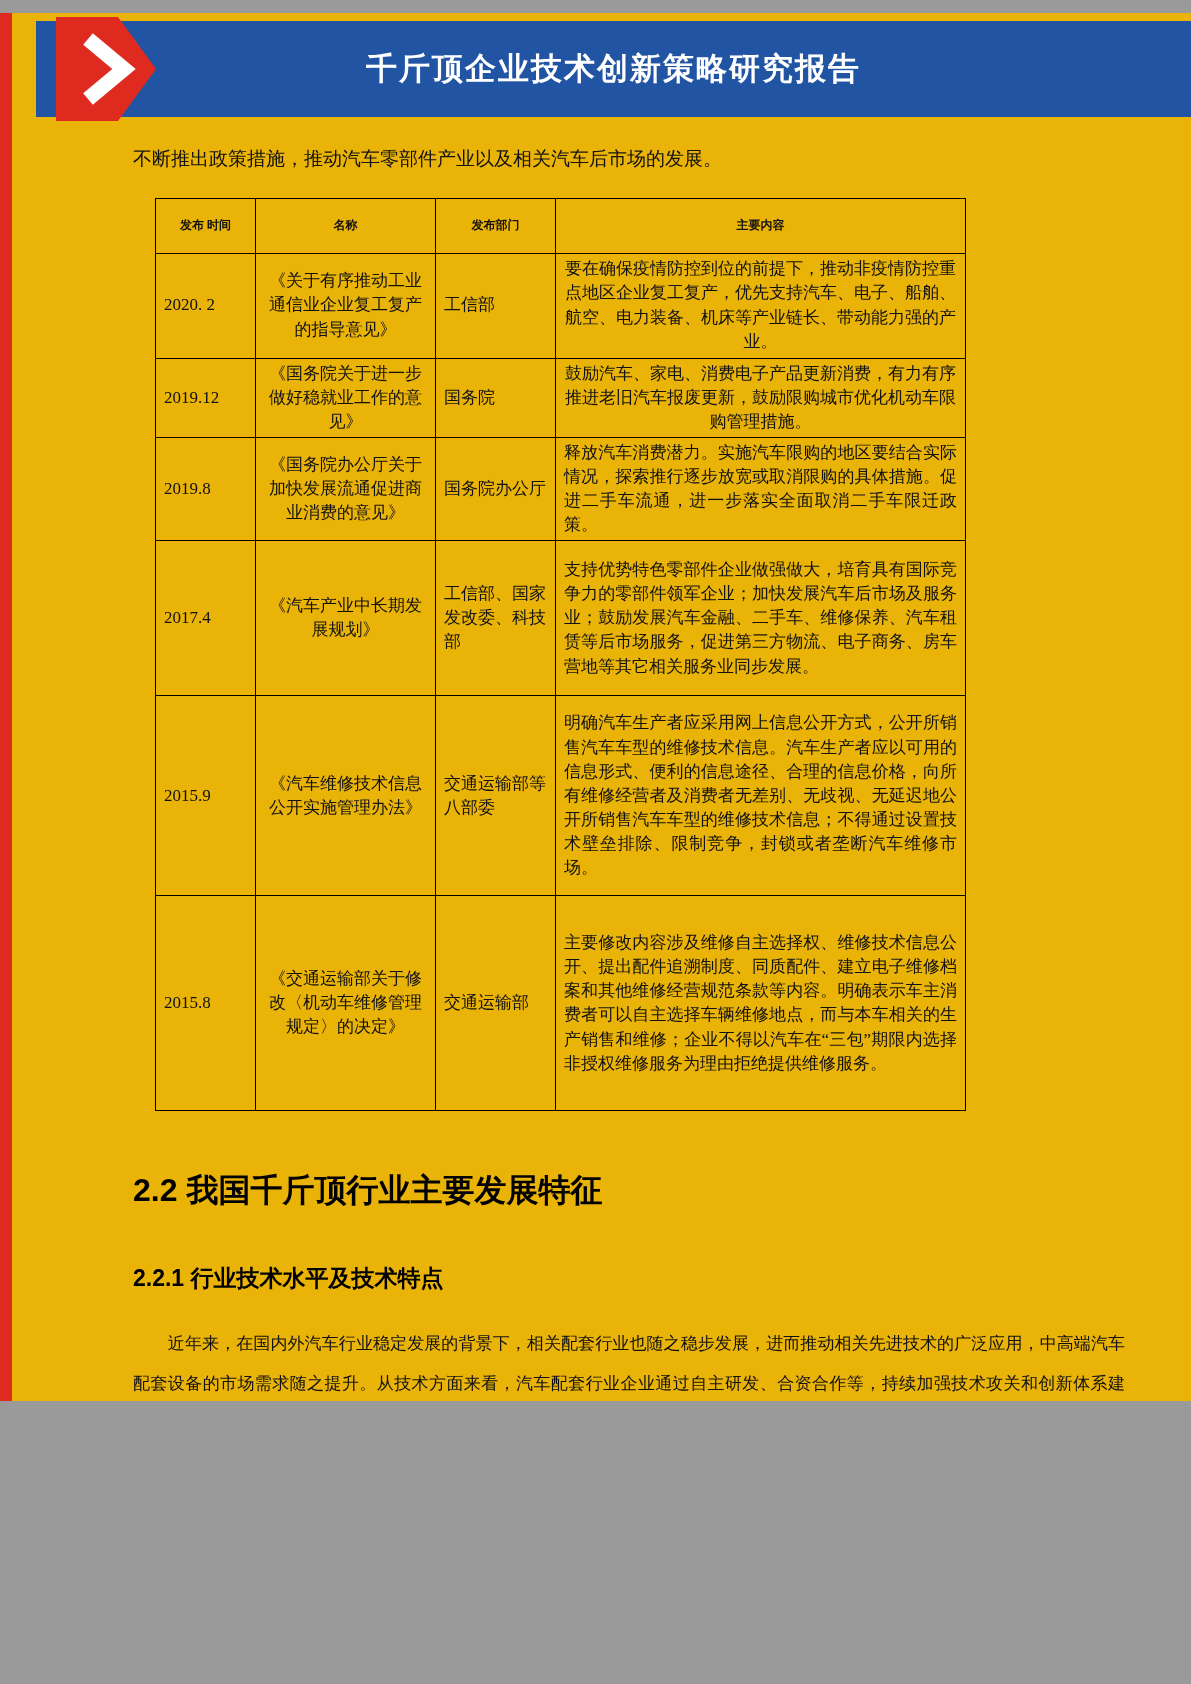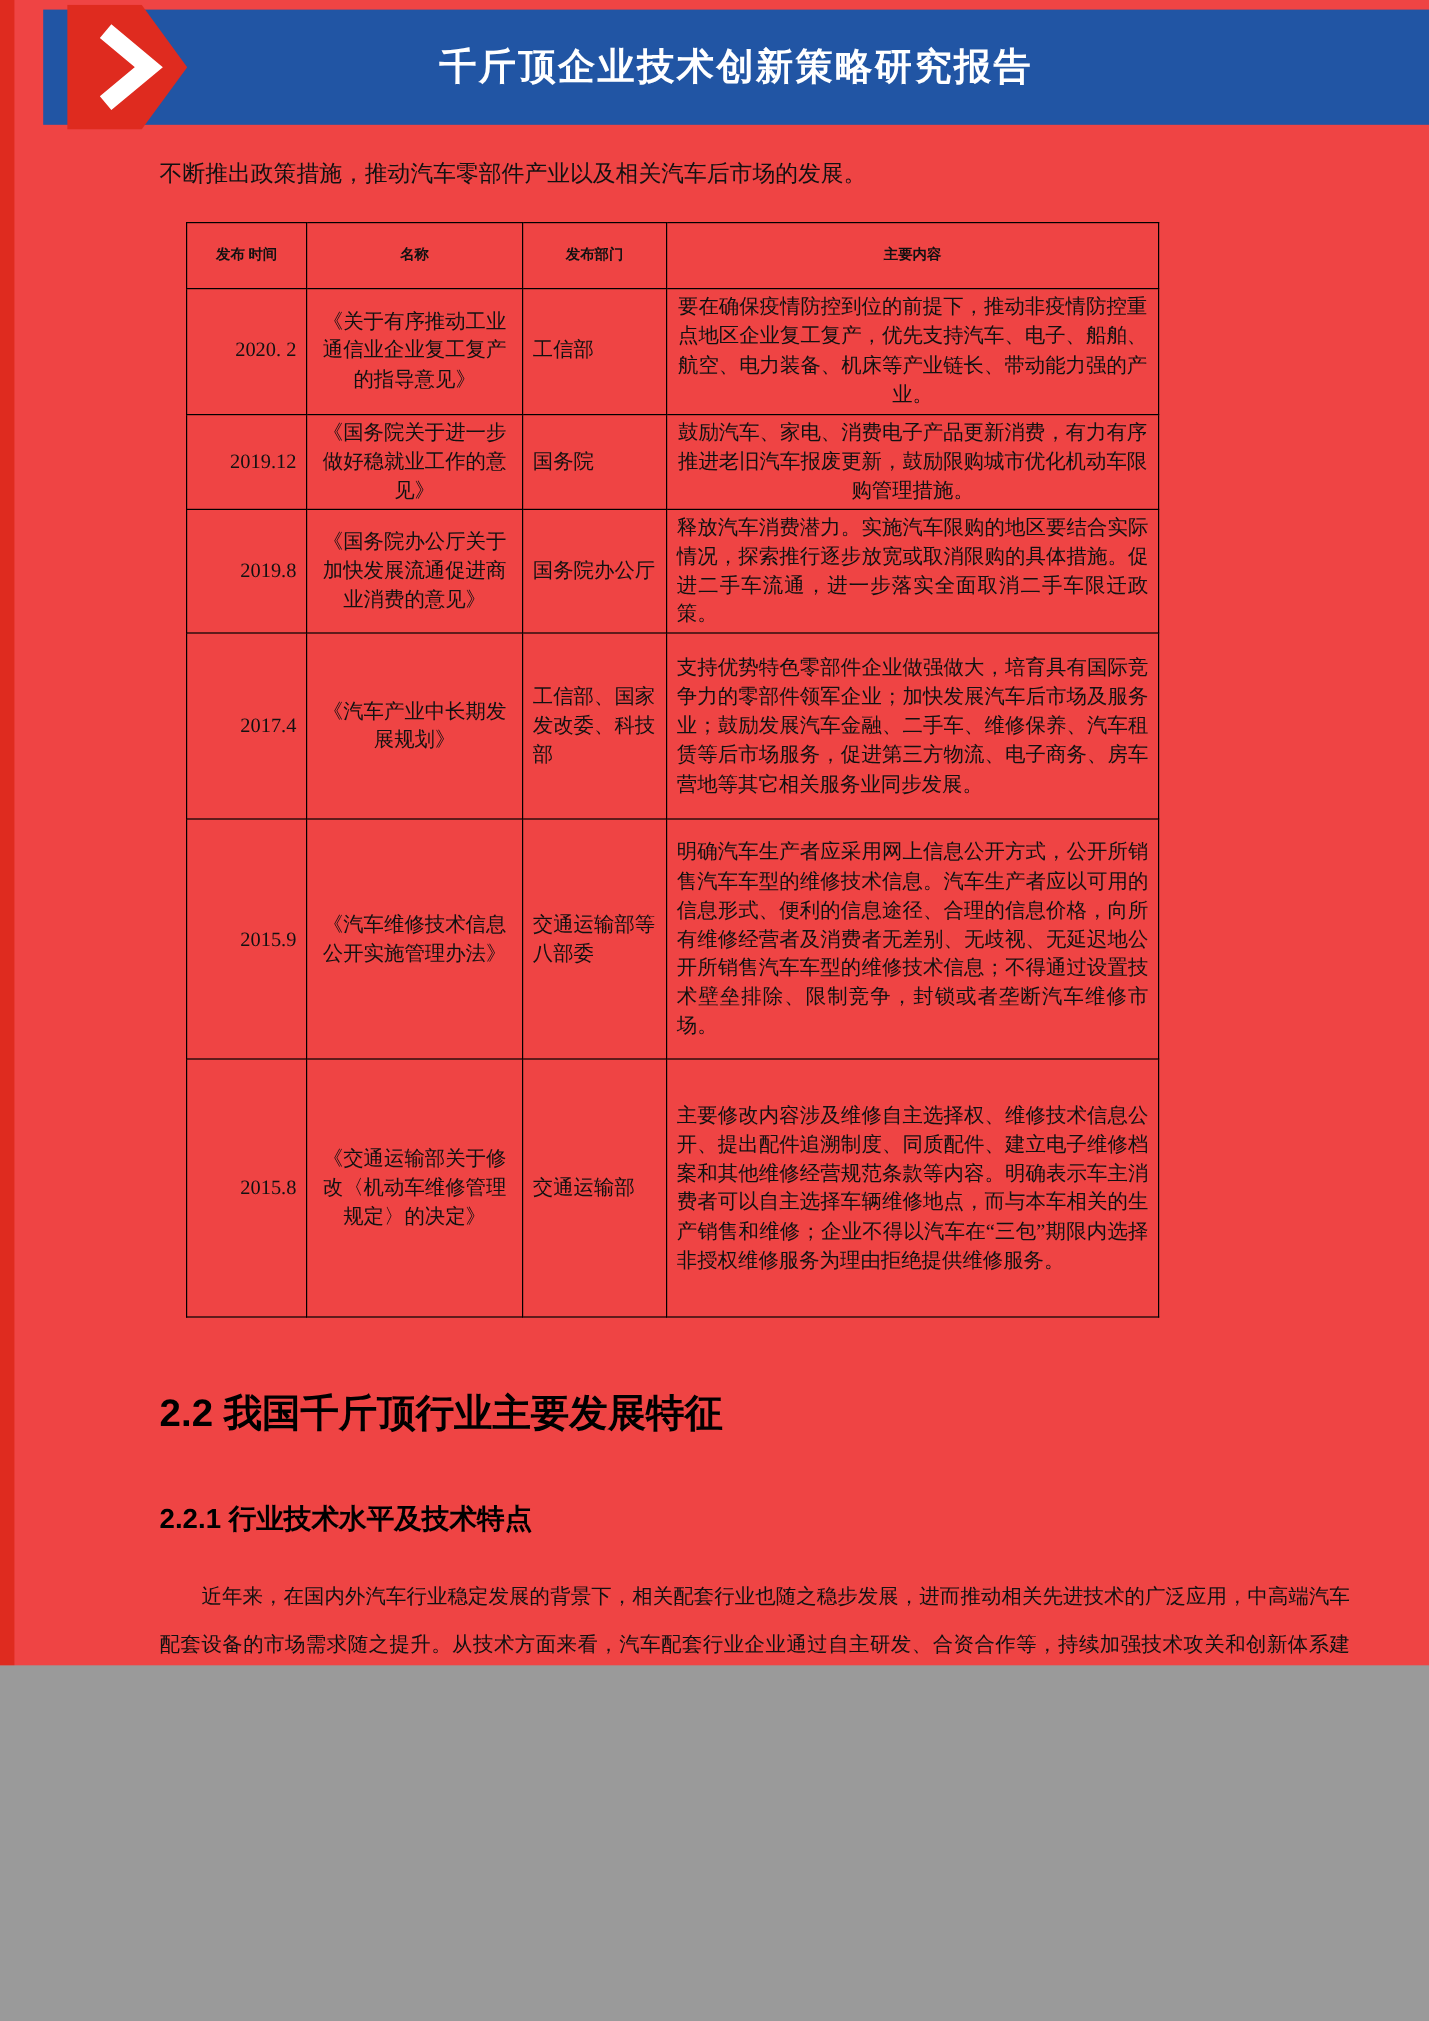--- a/index.html
+++ b/index.html
@@ -1,21 +1,21 @@
 <!DOCTYPE html>
 <html><head>
 <meta charset="utf-8">
 <style>
   * { margin:0; padding:0; box-sizing:border-box; }
   html,body { background:#9a9a9a; }
   body { font-family:"Liberation Serif","DejaVu Serif",serif; }
 
   .page {
-    position:relative; width:1191px; height:1388px; margin:0 auto;
-    background:#ef4444; overflow:hidden;
+    position:relative; width:1191px; height:1388px; margin:13px auto;
+    background:#eab308; overflow:hidden;
   }
 
   
   .left-stripe {
     position:absolute; left:0; top:0; width:12px; height:100%;
     background:#df2b1f; z-index:1;
   }
 
   
   .banner {
@@ -43,21 +43,21 @@
     overflow:hidden;
   }
   .policy-table th {
     font-weight:bold; text-align:center; font-size:12px;
   }
   .col-date { width:100px; } .col-name { width:180px; }
   .col-dept { width:120px; } .col-content { width:410px; }
   .hrow { height:55px; }
   .r1 { height:105px; } .r2 { height:75px; } .r3 { height:100px; }
   .r4 { height:155px; } .r5 { height:200px; } .r6 { height:215px; }
-  .cell-date { text-align:right; }
+  .cell-date { text-align:left; }
   .cell-name { text-align:center; }
   .cell-dept { text-align:left; }
   .cell-content { color:#953735; text-align:justify; }
   .c-center { text-align:center; }
 
   h2.sec-heading {
     margin:58px 0 0 0; font-size:32px; color:#000;
     font-family:"Liberation Sans","DejaVu Sans",sans-serif; font-weight:bold;
   }
   h3.sub-heading {

